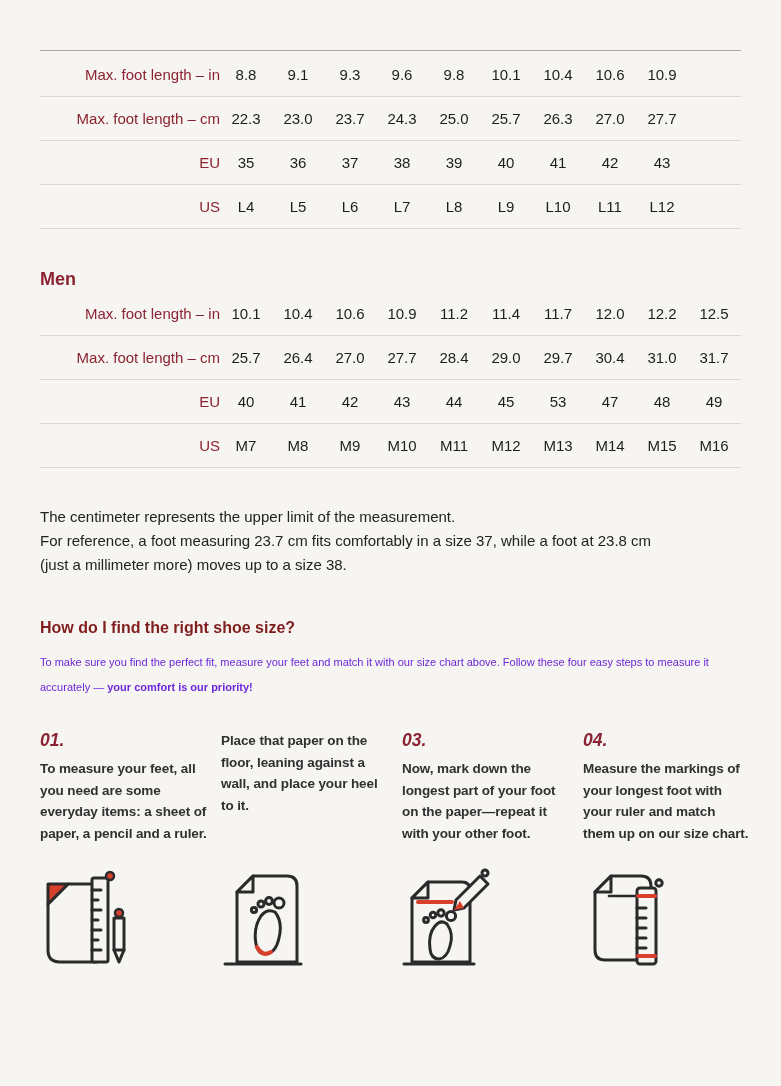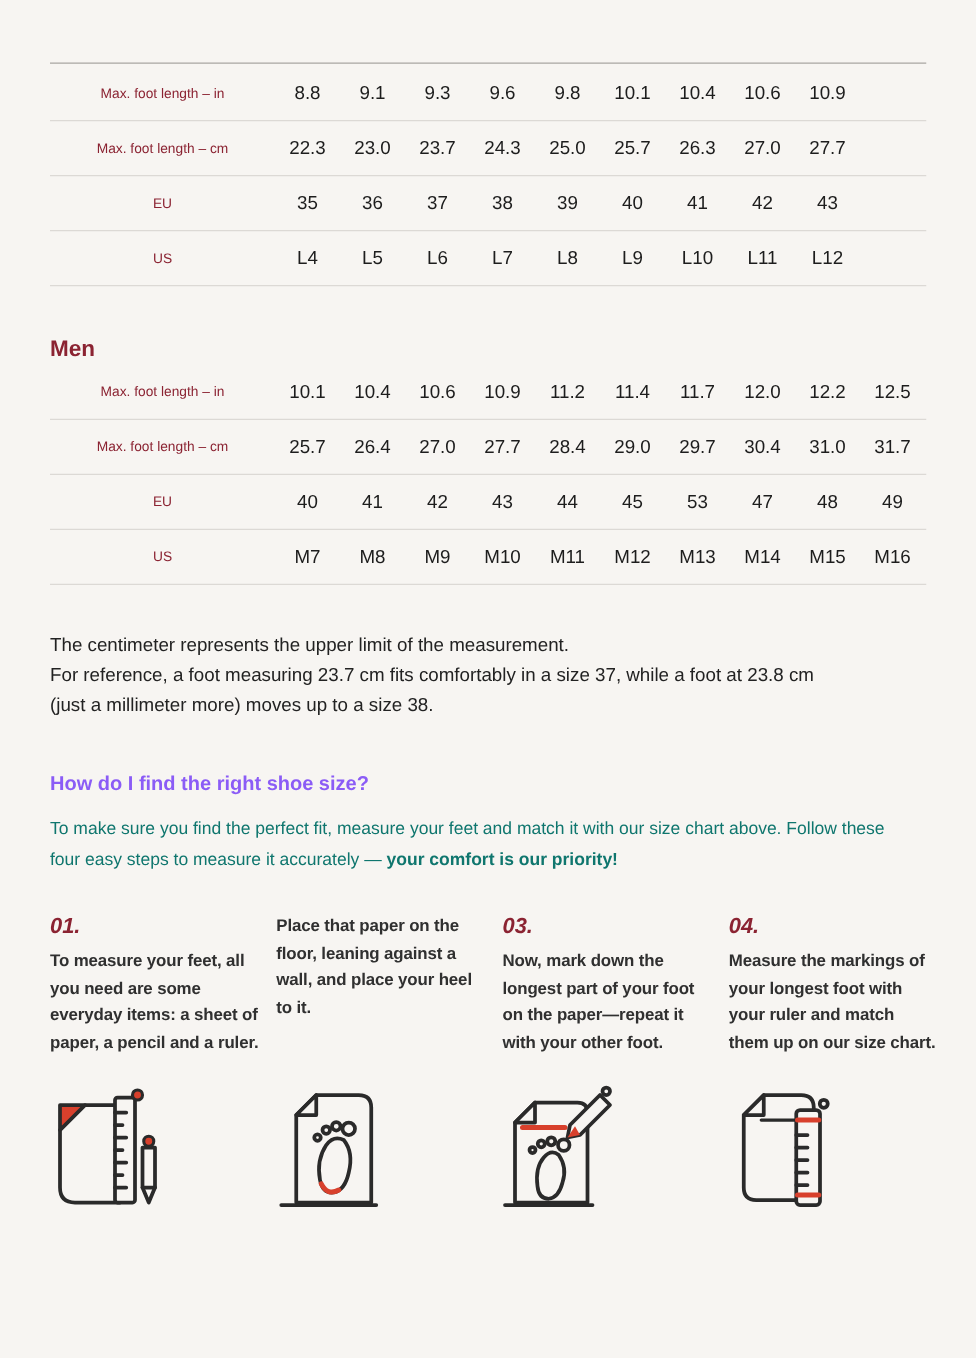--- a/index.html
+++ b/index.html
@@ -17,35 +17,35 @@
   .header{display:flex;justify-content:space-between;align-items:center;}
   .title{margin:0;font-size:23px;font-weight:600;letter-spacing:.2px;color:#171717;}
   .logo svg{display:block;}
   .divider{border:none;border-top:1px solid #a9a6a2;margin:20px 0 0;}
 
   
   .section-heading{color:#8b2332;font-size:18px;font-weight:700;margin:25px 0 0;}
   .section-heading.men{margin-top:40px;}
   .size-table{border-collapse:collapse;width:100%;table-layout:fixed;margin-top:2px;}
   .size-table th.row-label{
-    width:180px;text-align:center;color:#8b2332;
-    font-size:11px;font-weight:500;
+    width:180px;text-align:right;color:#8b2332;
+    font-size:15px;font-weight:500;
   }
   .size-table td.val{width:52px;text-align:center;font-size:15px;color:#1d1d1d;}
   .size-table td.fill{width:auto;}
   .size-table th,.size-table td{
     height:43px;border-bottom:1px solid #dcd9d5;vertical-align:middle;padding:0;
   }
 
   
   .notes{margin-top:37px;font-size:15px;line-height:24px;color:#222;}
   .notes p{margin:0;}
 
-  .how-heading{margin:42px 0 0;font-size:16px;font-weight:700;color:#8b5cf6;}
-  .intro{margin:13px 0 0;font-size:14px;line-height:24.5px;max-width:692px;color:#0f766e;}
+  .how-heading{margin:42px 0 0;font-size:16px;font-weight:700;color:#7f1d1d;}
+  .intro{margin:13px 0 0;font-size:11px;line-height:24.5px;max-width:692px;color:#6d28d9;}
   .intro strong{font-weight:700;}
 
   
   .steps{display:flex;margin-top:31px;}
   .step{flex:0 0 181px;box-sizing:border-box;padding-right:14px;}
   .step-number{color:#8b2332;font-size:17.5px;font-weight:700;margin:0 0 7px;font-style:italic;}
   .step-text{margin:0;font-size:13.5px;line-height:21.5px;font-weight:700;color:#303030;letter-spacing:-.1px;}
 
   .icons-row{display:flex;margin-top:24px;}
   .icon-cell{flex:0 0 181px;}

